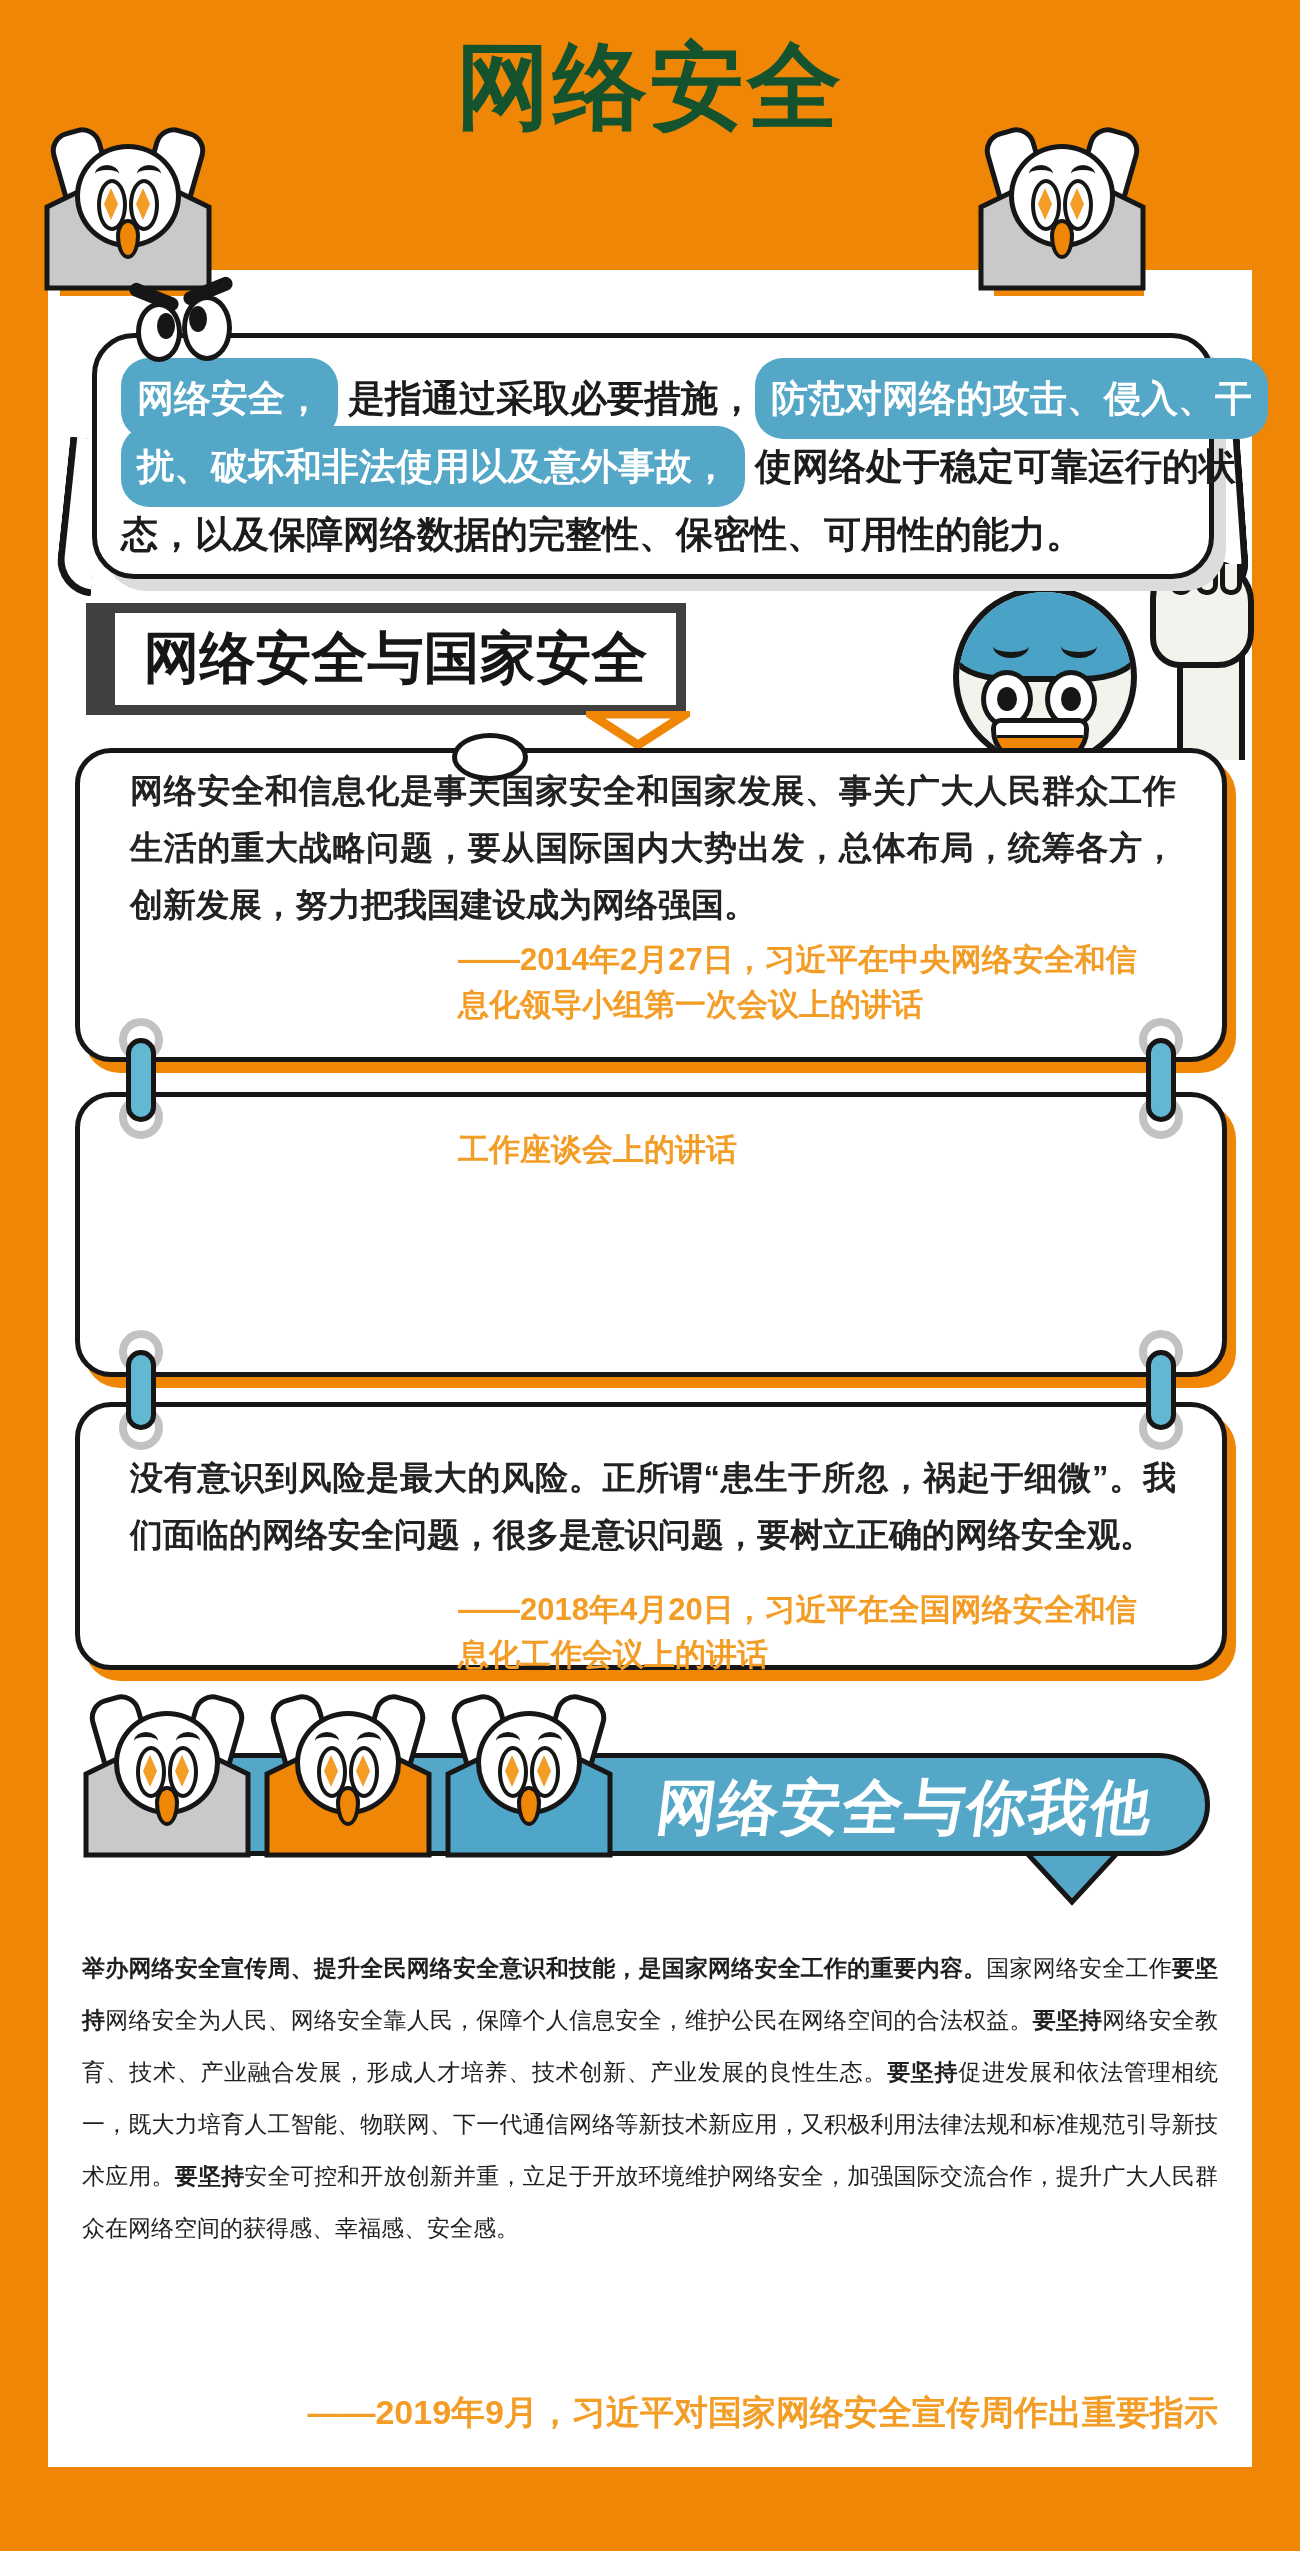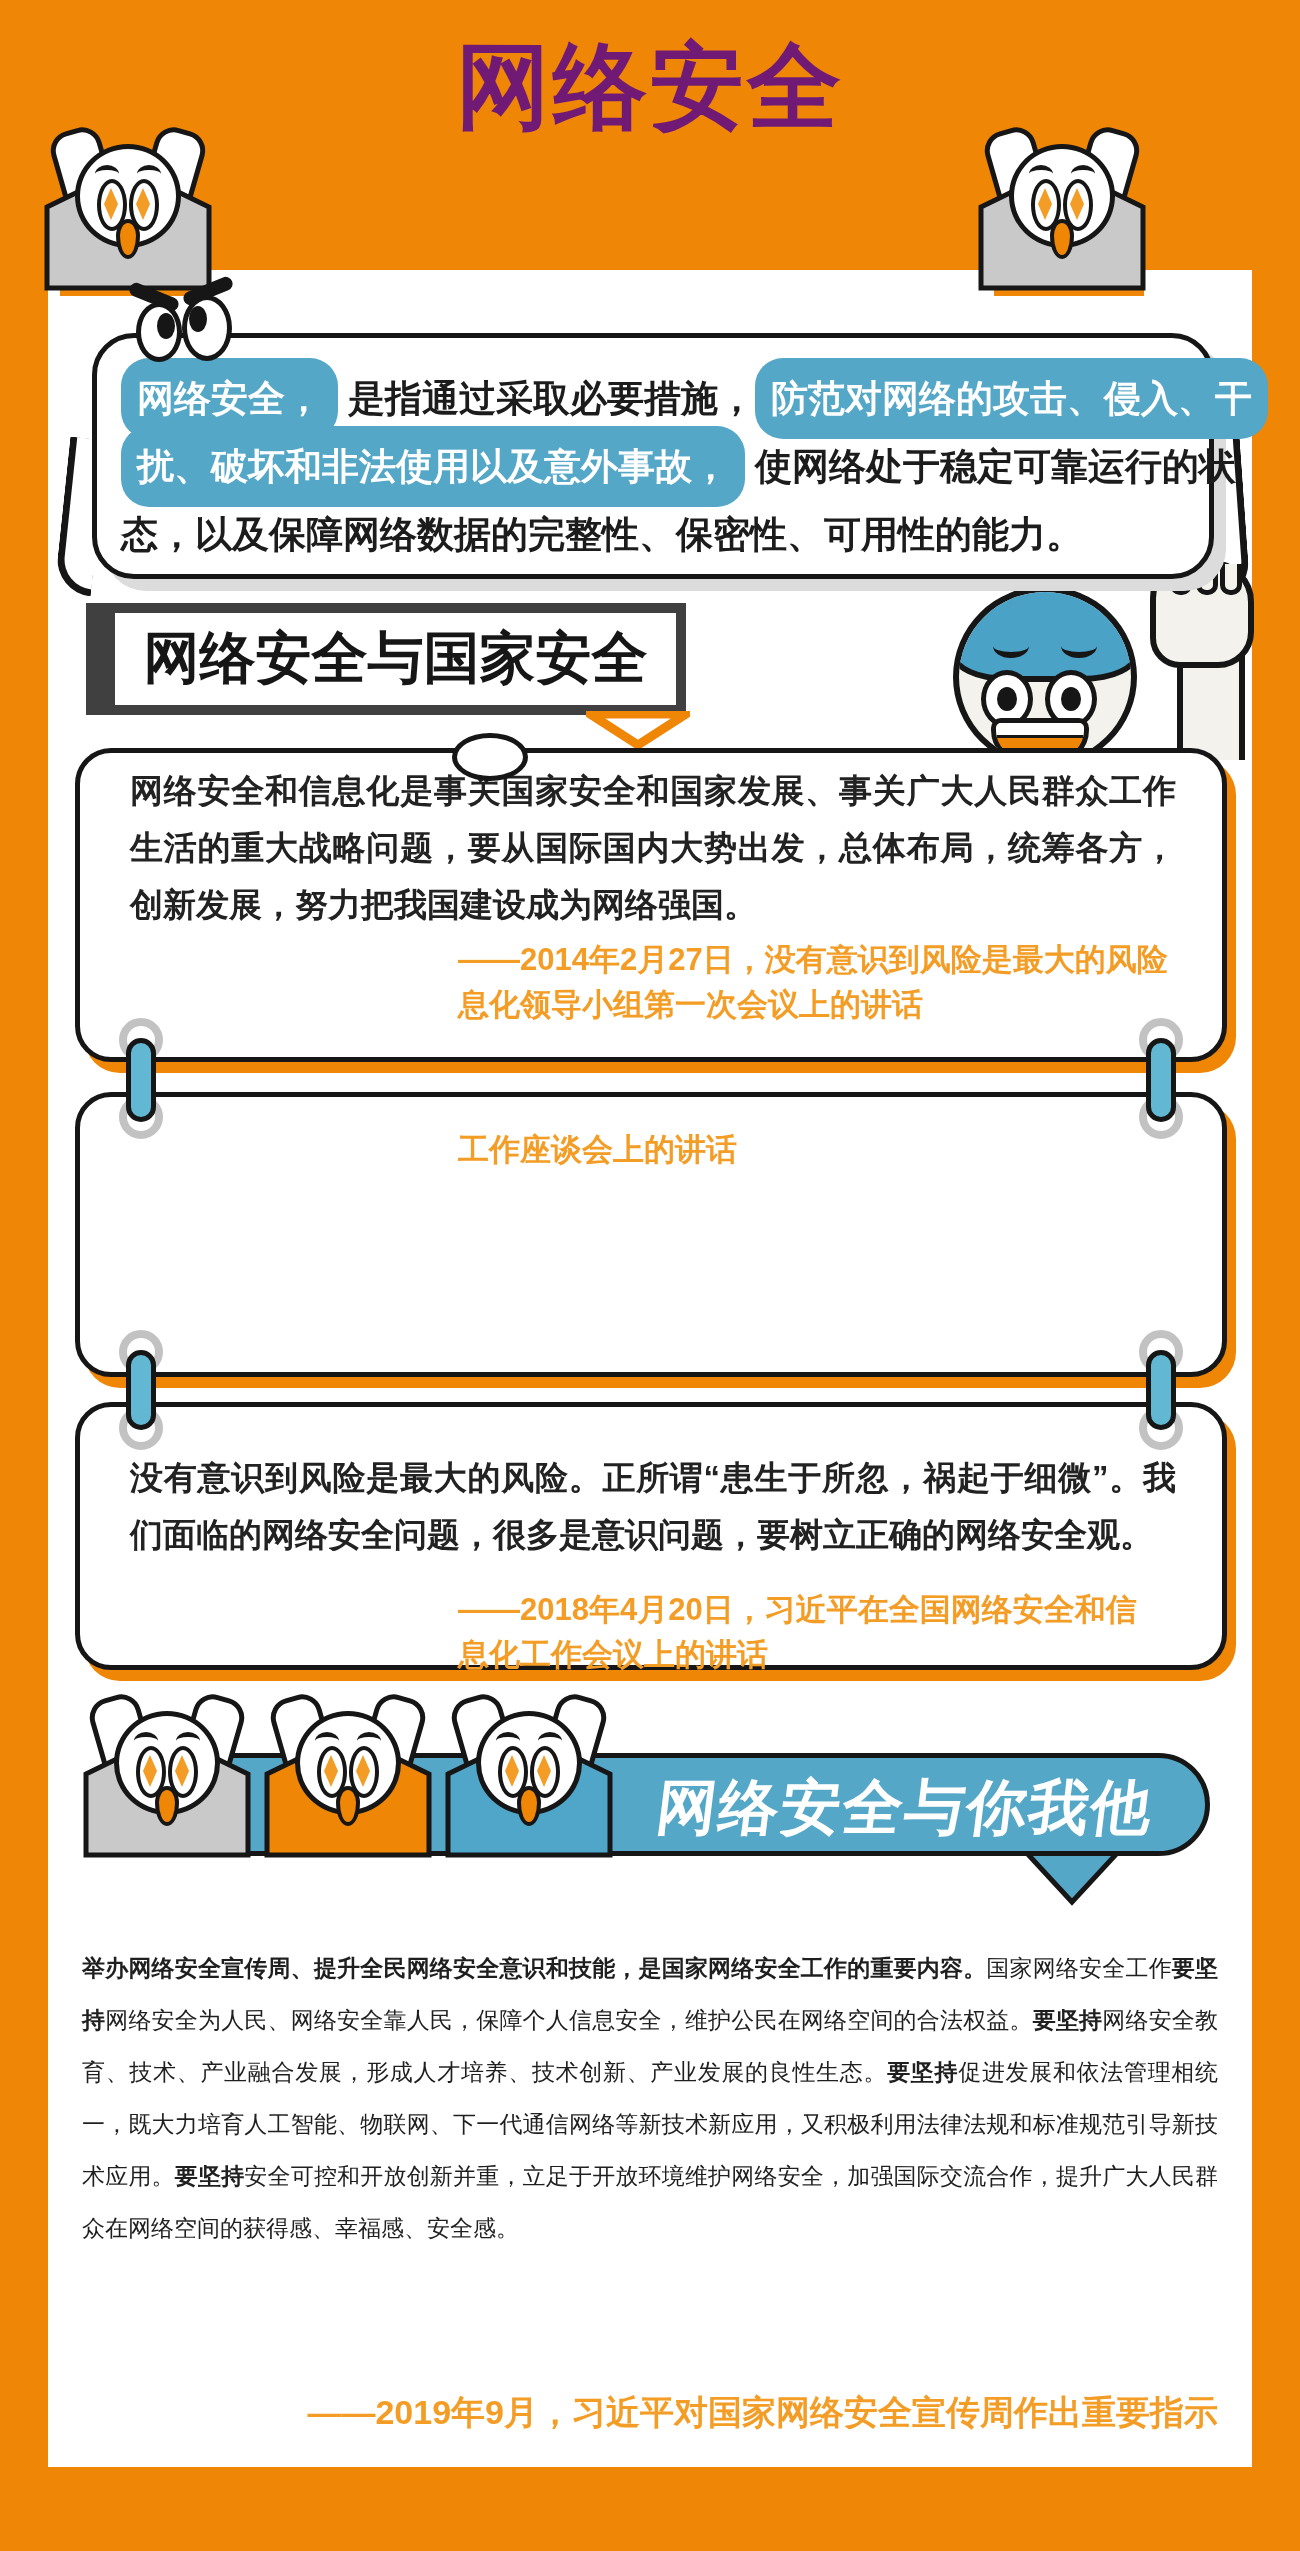--- a/index.html
+++ b/index.html
@@ -5,21 +5,21 @@
   html,body{margin:0;padding:0;background:#888;}
   #page{
     position:relative;width:1300px;height:2551px;margin:0 auto;
     background:#EF8606;overflow:hidden;
     font-family:"Liberation Sans","DejaVu Sans",sans-serif;
     color:#1c1c1c;
   }
   .abs{position:absolute;}
 
   
-  .title{left:0;right:0;top:36px;text-align:center;font-weight:900;color:#701a75;
+  .title{left:0;right:0;top:36px;text-align:center;font-weight:900;color:#14532d;
          font-size:94px;line-height:101px;letter-spacing:3px;z-index:2;}
 
   
   .panel{left:48px;top:270px;width:1204px;height:2197px;background:#ffffff;z-index:0;}
   .pedestal{width:150px;height:30px;background:#EF8606;z-index:1;}
 
   
   .mascot{width:168px;height:155px;z-index:3;}
   .m-arm{position:absolute;top:-8px;width:42px;height:84px;background:#fff;
          border:5px solid #161616;border-radius:20px 20px 14px 14px;}
@@ -229,21 +229,21 @@
           <div class="hg-teeth"></div>
         </div>
     </div>
   </div>
 
   <div class="abs tail-dot"></div>
 
   <div id="card1" class="abs card">
     <div class="card-body">网络安全和信息化是事关国家安全和国家发展、事关广大人民群众工作生活的重大战略问题，要从国际国内大势出发，总体布局，统筹各方，创新发展，努力把我国建设成为网络强国。</div>
     <div class="card-attr">
-      <div>——2014年2月27日，没有意识到风险是最大的风险</div>
+      <div>——2014年2月27日，习近平在中央网络安全和信</div>
       <div>息化领导小组第一次会议上的讲话</div>
     </div>
   </div>
 
   <div id="card2" class="abs card">
     <div class="card-attr">
       <div>工作座谈会上的讲话</div>
     </div>
   </div>
 

